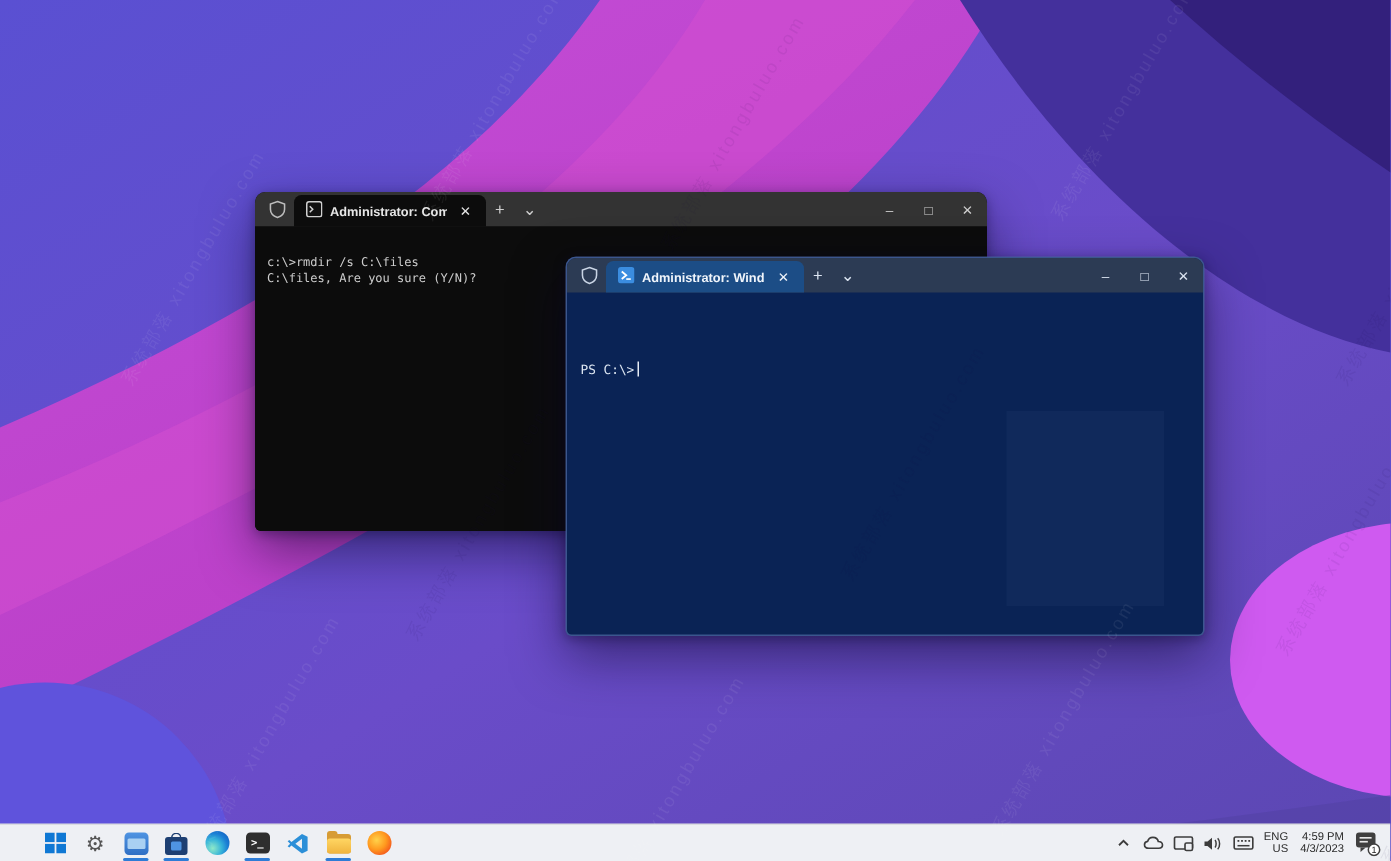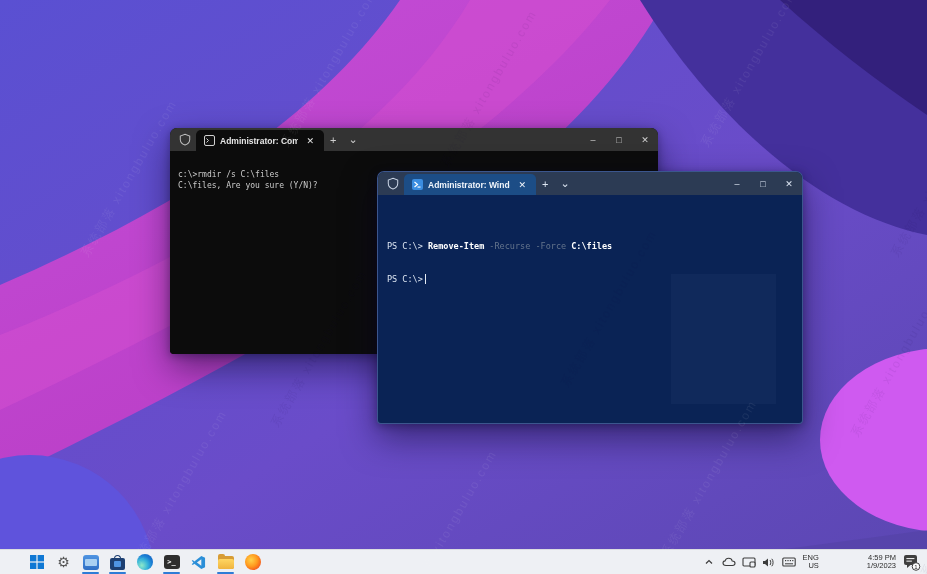--- a/index.html
+++ b/index.html
@@ -60,21 +60,21 @@
      background:#eef0f4; border-top:1px solid rgba(0,0,0,0.08);
      display:flex; align-items:center; }
   .tb-left { display:flex; align-items:center; padding-left:23px; gap:0; }
   .tb-app { width:27px; height:25px; display:flex; align-items:center; justify-content:center; position:relative; }
   .tb-app .runline { position:absolute; bottom:1px; left:5px; width:17px; height:2px;
      border-radius:2px; background:#2e7cd6; }
   .gear-glyph { font-size:14px; color:#555; line-height:1; }
   .tb-right { margin-left:auto; display:flex; align-items:center; gap:2px; padding-right:4px; }
   .tray-ic { width:18px; height:25px; display:flex; align-items:center; justify-content:center; }
   .tray-txt { font-size:7.5px; line-height:8.5px; color:#2b2b2b; text-align:right; padding:0 3px; }
-  .clock { text-align:right;margin-left:40px; }
+  .clock { text-align:right; }
   .chatbadge { position:relative; width:22px; height:25px; display:flex; align-items:center; justify-content:center; }
 
   .icon-photos { width:16px; height:15px; border-radius:3px; background:linear-gradient(180deg,#4f94e2,#2f6fc4);
      position:relative; overflow:hidden; }
   .icon-photos::after { content:""; position:absolute; left:2px; top:4px; width:12px; height:7px;
      background:#a9d0f2; border-radius:1px; }
   .icon-store { width:15px; height:15px; position:relative; }
   .icon-store .bag { position:absolute; left:0; top:3px; width:15px; height:12px; border-radius:2px; background:#1d3f72; }
   .icon-store .handle { position:absolute; left:4px; top:0; width:7px; height:6px; border:1.5px solid #1d3f72;
      border-bottom:none; border-radius:4px 4px 0 0; }
@@ -170,21 +170,20 @@
     </div>
     <span class="tb-btn">+</span>
     <span class="tb-btn">⌄</span>
     <span class="tb-spacer"></span>
     <span class="tb-ctrl">–</span>
     <span class="tb-ctrl">□</span>
     <span class="tb-ctrl">✕</span>
   </div>
   <div class="term-body">
     <div class="ps-ghost"></div>
-    <div><span>PS C:\&gt; </span><span class="ps-cmd">Remove-Item</span><span class="ps-param"> -Recurse -Force </span><span class="ps-arg">C:\files</span></div>
     <div><span>PS C:\&gt;</span><span class="cursor"></span></div>
   </div>
 </div>
 
 <div id="taskbar">
   <div class="tb-left">
     <div class="tb-app">
       <svg width="14" height="14" viewBox="0 0 14 14">
           <rect x="0" y="0" width="6.4" height="6.4" fill="#0f78d4"></rect>
           <rect x="7.6" y="0" width="6.4" height="6.4" fill="#0f78d4"></rect>
@@ -263,21 +262,21 @@
           <rect x="7.8" y="3" width="1.2" height="1.2" fill="#3c3c3c"></rect>
           <rect x="10.2" y="3" width="1.2" height="1.2" fill="#3c3c3c"></rect>
         </svg>
     </span>
     <div class="tray-txt">
       <div>ENG</div>
       <div>US</div>
     </div>
     <div class="tray-txt clock">
       <div>4:59 PM</div>
-      <div>1/9/2023</div>
+      <div>4/3/2023</div>
     </div>
     <div class="chatbadge">
       <svg width="18" height="17" viewBox="0 0 18 17">
         <rect x="1" y="1" width="13" height="10" rx="2" fill="#3f3f3f"></rect>
         <path d="M4 11 L4 14 L7.5 11 Z" fill="#3f3f3f"></path>
         <rect x="3.4" y="4" width="8" height="1.1" fill="#e8e8e8"></rect>
         <rect x="3.4" y="6.6" width="5.5" height="1.1" fill="#e8e8e8"></rect>
         <circle cx="13" cy="12.5" r="3.8" fill="#ffffff" stroke="#3f3f3f" stroke-width="1"></circle>
         <text x="13" y="14.6" text-anchor="middle" font-size="6" font-family="Liberation Sans, sans-serif" fill="#222">1</text>
       </svg>

